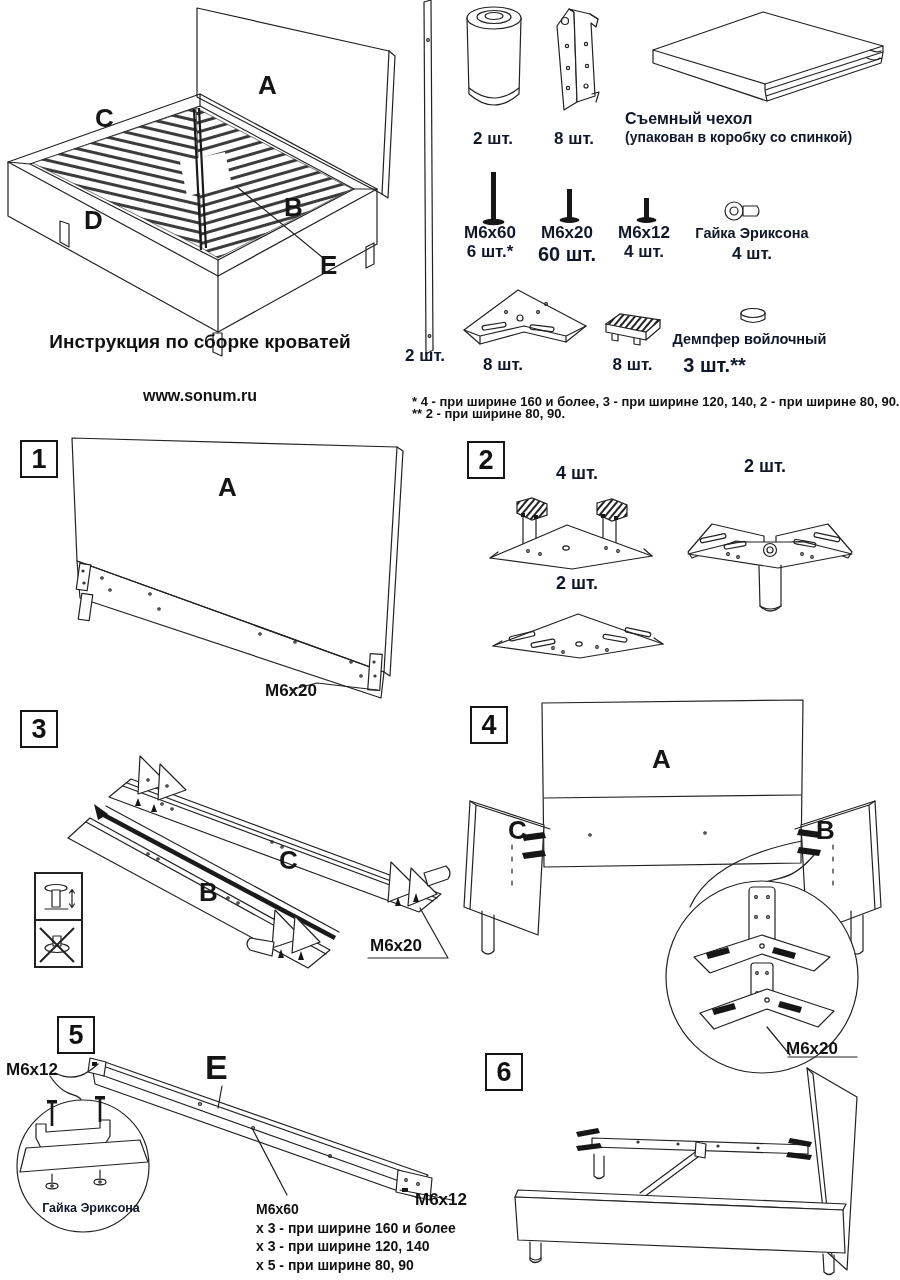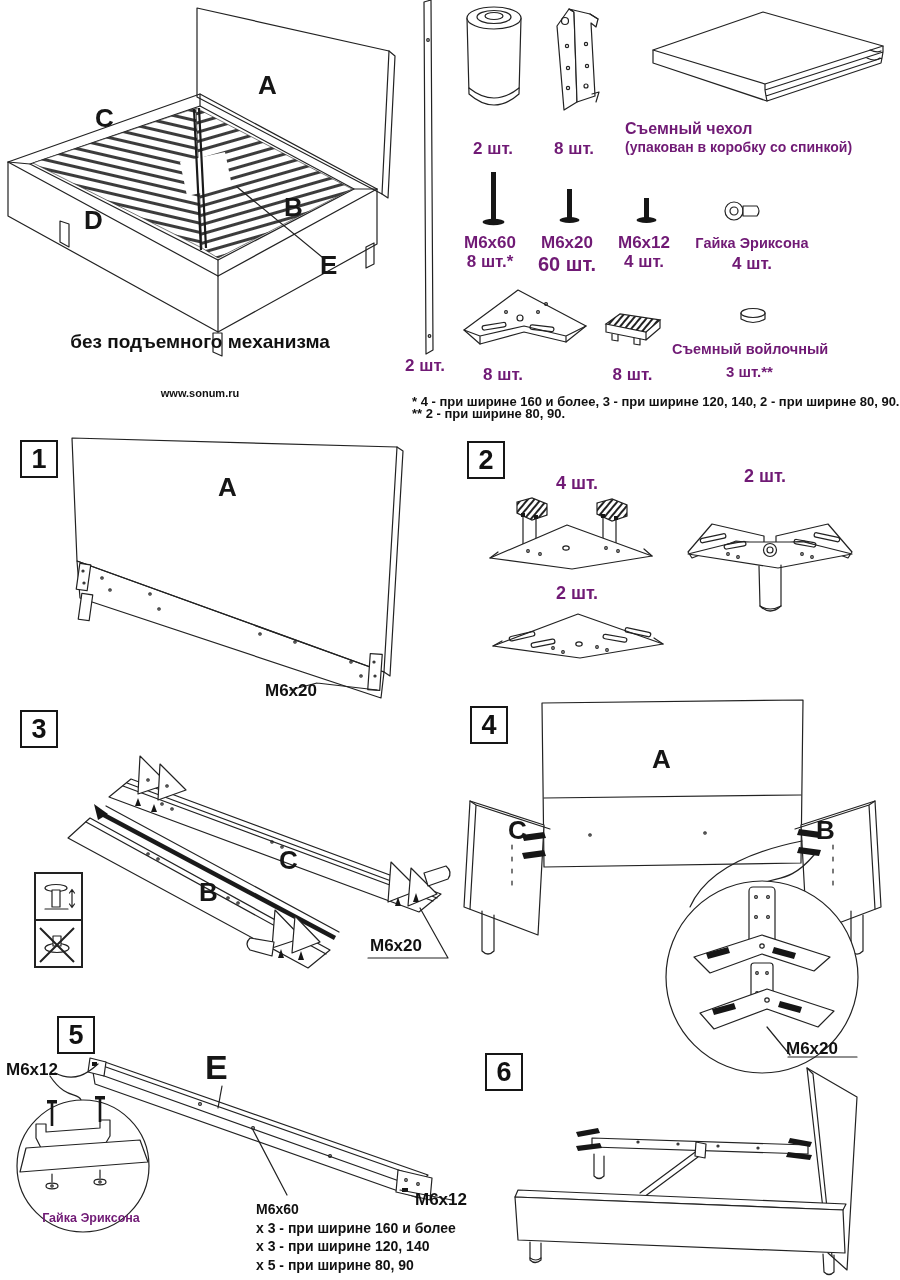--- a/index.html
+++ b/index.html
@@ -3,29 +3,29 @@
 <meta charset="utf-8">
 <style>
   html,body{margin:0;padding:0;background:#fff;}
   .page{position:relative;width:900px;height:1280px;background:#fff;overflow:hidden;
         font-family:"Liberation Sans",sans-serif;color:#111;}
   svg{position:absolute;overflow:visible;}
   svg .ln{stroke:#222;stroke-width:1.2;fill:none;stroke-linejoin:round;stroke-linecap:round;}
   svg .lnw{stroke:#222;stroke-width:1.2;fill:#fff;stroke-linejoin:round;}
   svg .thick{stroke:#1a1a1a;stroke-width:4.5;fill:none;stroke-linecap:butt;}
   svg .fl{fill:#161616;stroke:none;}
-  .lb{position:absolute;font-weight:bold;color:#701a75;text-align:center;white-space:nowrap;line-height:1.1;margin-top:10px;}
+  .lb{position:absolute;font-weight:bold;color:#0f172a;text-align:center;white-space:nowrap;line-height:1.1;}
   .lb.left{text-align:left;}
   .letter{position:absolute;font-weight:bold;font-size:26px;color:#161616;white-space:nowrap;}
   .stepnum{position:absolute;width:34px;height:34px;border:2px solid #161616;background:#fff;
            display:flex;align-items:center;justify-content:center;
            font-size:27px;font-weight:bold;color:#111;z-index:5;}
   .callout{position:absolute;font-weight:bold;font-size:17px;color:#111;white-space:nowrap;}
   .title{position:absolute;font-weight:bold;font-size:19px;text-align:center;line-height:21px;}
-  .web{position:absolute;font-weight:bold;font-size:11px;text-align:center;}
+  .web{position:absolute;font-weight:bold;font-size:16px;text-align:center;}
   .fn{position:absolute;font-weight:bold;font-size:13px;text-align:left;white-space:nowrap;}
   .note{position:absolute;font-weight:bold;font-size:14px;line-height:18.5px;text-align:left;white-space:nowrap;}
 </style>
 </head>
 <body>
 
 <div class="page">
 
   <svg width="0" height="0">
     <defs>
@@ -61,21 +61,21 @@
     <path class="ln" d="M366,247 L374,243 L374,264 L366,268 Z"></path>
     <path class="ln" d="M322,257 L237,187"></path>
   </svg>
   <div class="letter" style="left:258px;top:70px">A</div>
   <div class="letter" style="left:95px;top:103px">C</div>
   <div class="letter" style="left:84px;top:205px">D</div>
   <div class="letter" style="left:284px;top:192px">B</div>
   <div class="letter" style="left:320px;top:250px">E</div>
 
   <div class="title" style="left:30px;top:331px;width:340px">
-    <div>без подъемного механизма</div>
+    <div>Инструкция по сборке кроватей</div>
   </div>
   <div class="web" style="left:30px;top:387px;width:340px">www.sonum.ru</div>
 
   <svg style="left:418px;top:0" width="20" height="356" viewBox="0 0 20 356">
     <path class="lnw" d="M6,2 L13,0 L15,350 L8,354 Z"></path>
     <circle class="ln" cx="10" cy="40" r="1.3"></circle>
       <circle class="ln" cx="11.5" cy="336" r="1.3"></circle>
   </svg>
   <div class="lb" style="left:395px;top:347px;width:60px;font-size:17px">2 шт.</div>
 
@@ -109,21 +109,21 @@
     <path class="ln" d="M225,44 Q232,47 236,45 M222,52 Q230,56 235,52"></path>
   </svg>
   <div class="lb left" style="left:625px;top:110px;width:262px;font-size:16px">Съемный чехол</div>
   <div class="lb left" style="left:625px;top:130px;width:262px;font-size:14px">(упакован в коробку со спинкой)</div>
 
   <svg style="left:481px;top:170" width="24" height="58" viewBox="0 0 24 58">
     <rect class="fl" x="10" y="2" width="5" height="49"></rect>
       <ellipse class="fl" cx="12.5" cy="52" rx="11" ry="3.2"></ellipse>
   </svg>
   <div class="lb" style="left:452px;top:224px;width:76px;font-size:17px">М6х60</div>
-  <div class="lb" style="left:452px;top:243px;width:76px;font-size:17px">8 шт.*</div>
+  <div class="lb" style="left:452px;top:243px;width:76px;font-size:17px">6 шт.*</div>
 
   <svg style="left:557px;top:186" width="24" height="40" viewBox="0 0 24 40">
     <rect class="fl" x="10" y="3" width="5" height="31"></rect>
       <ellipse class="fl" cx="12.5" cy="34" rx="10" ry="3"></ellipse>
   </svg>
   <div class="lb" style="left:529px;top:224px;width:76px;font-size:17px">М6х20</div>
   <div class="lb" style="left:529px;top:243px;width:76px;font-size:20px">60 шт.</div>
 
   <svg style="left:634px;top:194" width="24" height="32" viewBox="0 0 24 32">
     <rect class="fl" x="10" y="4" width="5" height="21"></rect>
@@ -156,22 +156,22 @@
     <polygon points="6,14 20,4 60,10 46,22" fill="url(#hatch)" stroke="#222" stroke-width="1.2"></polygon>
     <path class="ln" d="M6,14 L6,22 L46,30 L46,22 M46,30 L60,18 L60,10"></path>
     <path class="ln" d="M12,24 L12,30 L18,31 L18,25 M34,28 L34,34 L40,35 L40,29"></path>
   </svg>
   <div class="lb" style="left:600px;top:356px;width:65px;font-size:17px">8 шт.</div>
 
   <svg style="left:738px;top:306" width="30" height="22" viewBox="0 0 30 22">
     <path class="ln" d="M3,7 L3,13 Q15,20 27,13 L27,7"></path>
     <ellipse class="lnw" cx="15" cy="7" rx="12" ry="4.5"></ellipse>
   </svg>
-  <div class="lb" style="left:672px;top:332px;width:155px;font-size:14.5px">Съемный войлочный</div>
-  <div class="lb" style="left:672px;top:354px;width:155px;font-size:15px">3 шт.**</div>
+  <div class="lb" style="left:672px;top:332px;width:155px;font-size:14.5px">Демпфер войлочный</div>
+  <div class="lb" style="left:637px;top:354px;width:155px;font-size:20px">3 шт.**</div>
 
   <div class="fn" style="left:412px;top:394px">* 4 - при ширине 160 и более, 3 - при ширине 120, 140, 2 - при ширине 80, 90.</div>
   <div class="fn" style="left:412px;top:406px">** 2 - при ширине 80, 90.</div>
 
   <div class="stepnum" style="left:20px;top:440px">1</div>
   <svg style="left:55px;top:428" width="350" height="280" viewBox="0 0 350 280">
     <path class="ln" d="M17,10 L342,19 L329,244 L22,133 Z"></path>
     <path class="ln" d="M342,19 L348,23 L335,248 L329,244"></path>
     <path class="ln" d="M22,133 L329,244 L326,270 L25,170 Z"></path>
     <rect class="lnw" x="23" y="136" width="11" height="26" transform="rotate(8 28 149)"></rect>

